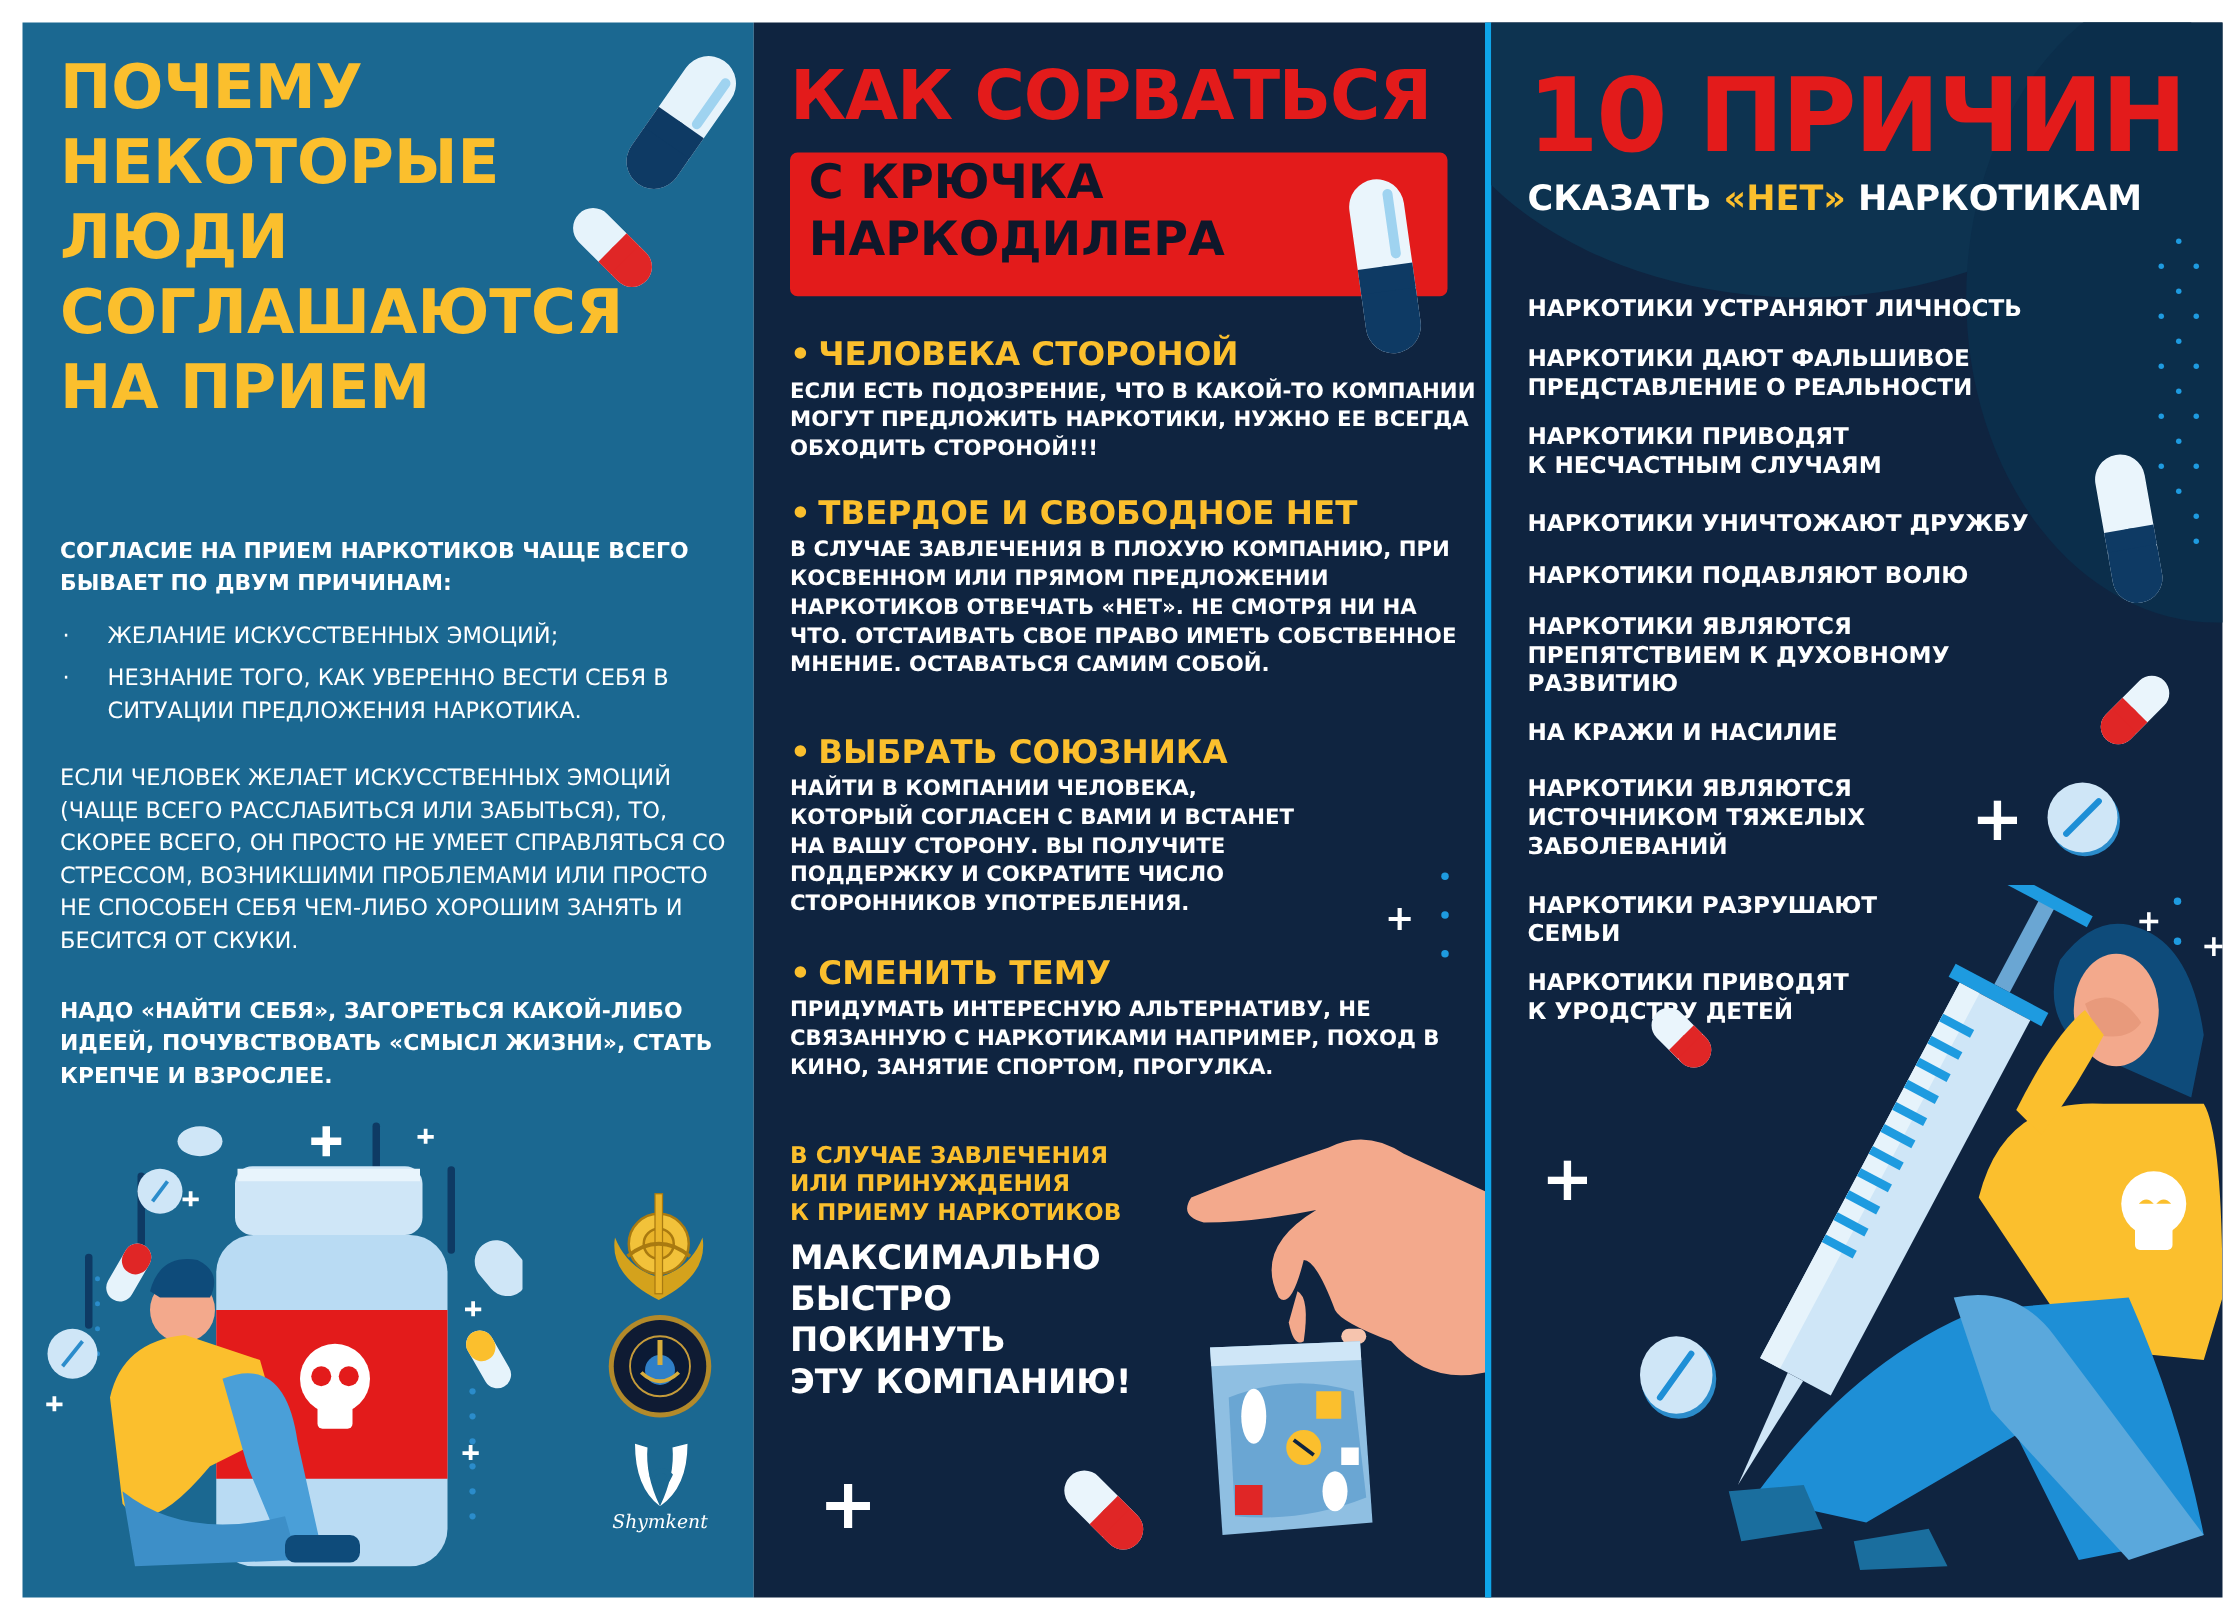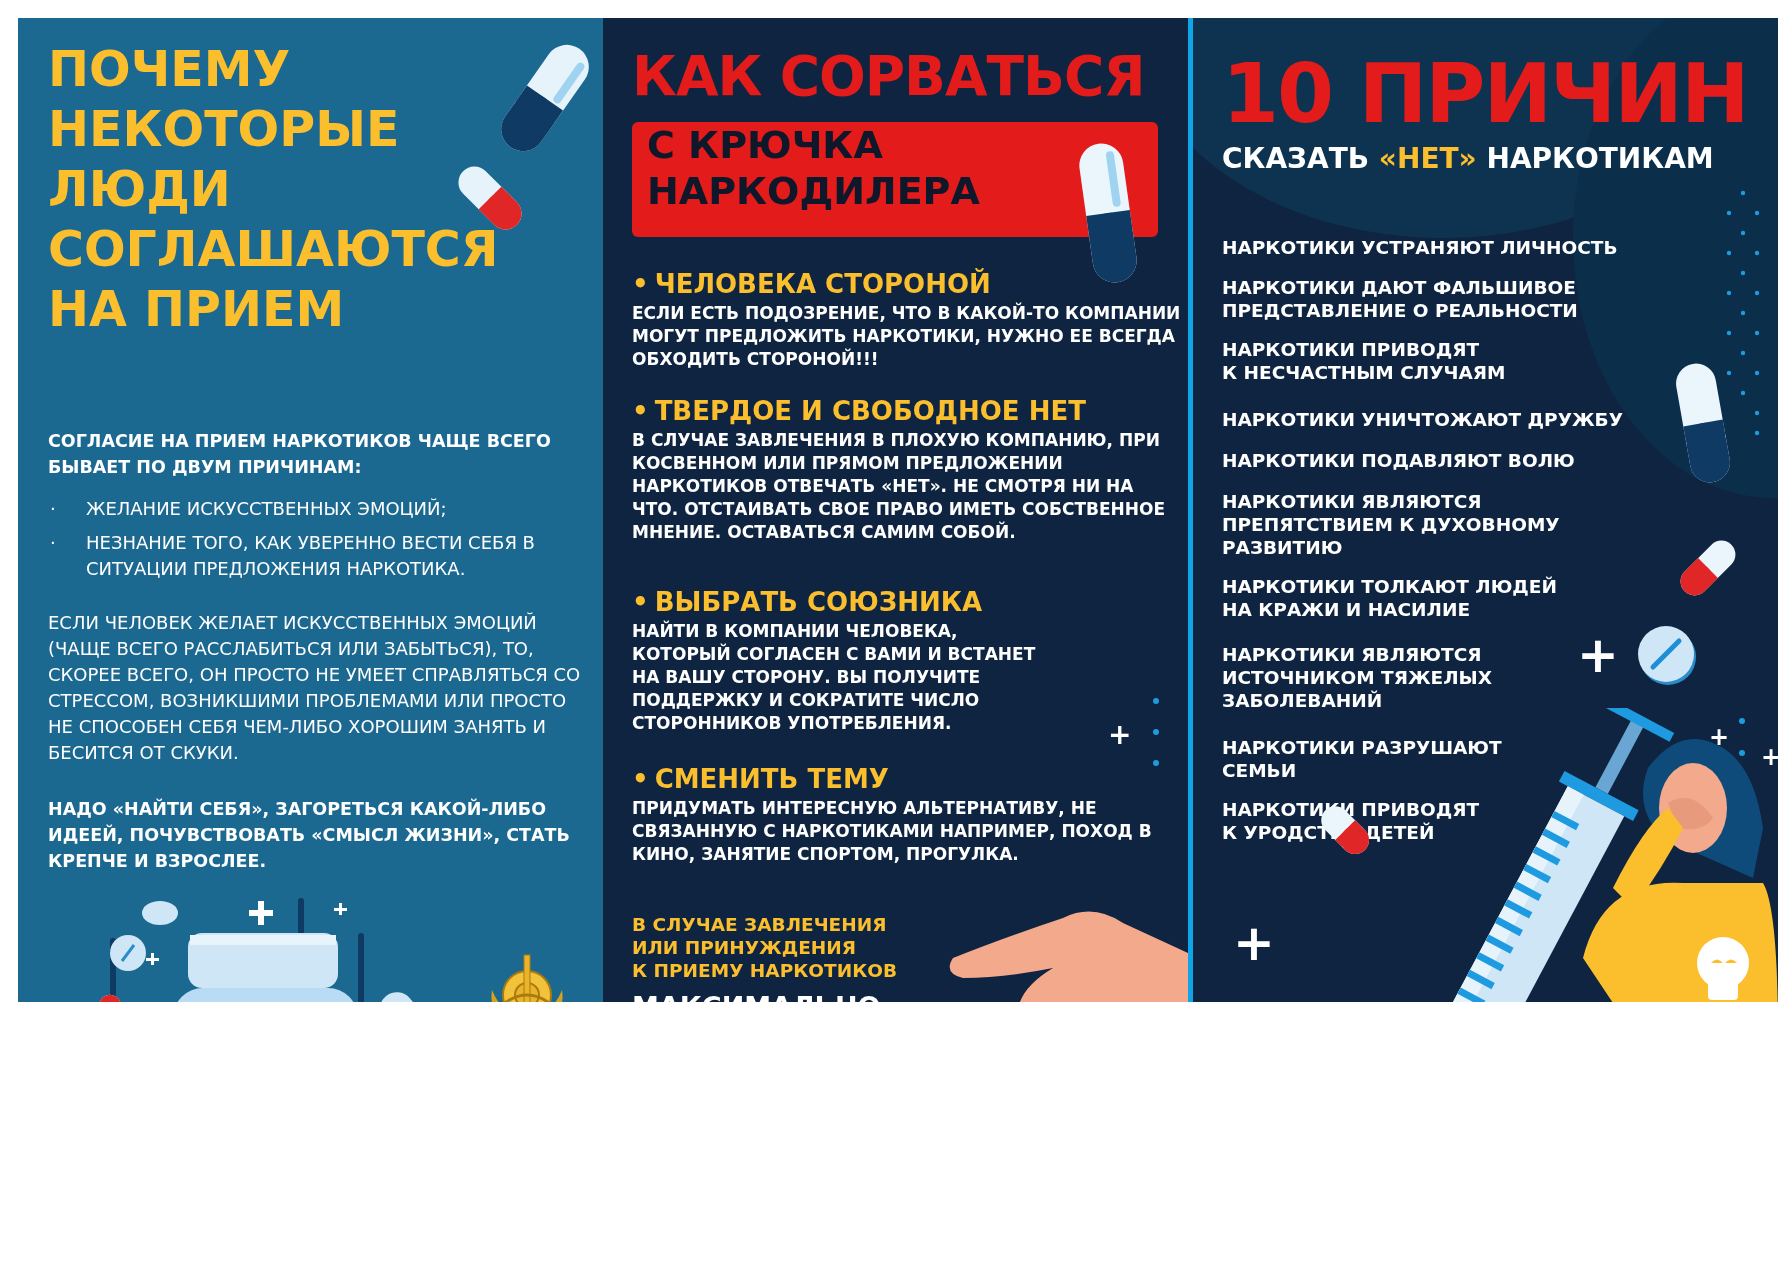--- a/index.html
+++ b/index.html
@@ -1,17 +1,17 @@
 <!DOCTYPE html>
 <html><head>
 <meta charset="utf-8">
 <style>
   html,body{margin:0;padding:0;background:#ffffff;}
   body{width:1790px;height:1278px;position:relative;overflow:hidden;font-family:"DejaVu Sans","Liberation Sans",sans-serif;}
-  .panel{position:absolute;top:18px;height:984px;overflow:hidden;}
+  .panel{position:absolute;top:18px;height:1260px;overflow:hidden;}
   #p-left{left:18px;width:585px;background:#1b6891;}
   #p-mid{left:603px;width:585px;background:#0f2440;}
   #p-right{left:1188px;width:585px;background:#0f2440;border-left:5px solid #0ea5e9;}
   .abs{position:absolute;}
 
   
   .l-title{left:30px;top:22px;width:520px;font-size:49px;line-height:60px;color:#fbbf2d;font-weight:bold;letter-spacing:0px;}
   .l-title div{white-space:nowrap;}
   .l-intro{left:30px;top:410px;width:540px;font-size:17.5px;line-height:26px;color:#fff;font-weight:bold;}
   .l-bullets{left:30px;top:478px;width:540px;font-size:18px;line-height:26px;color:#fff;margin:0;padding:0;list-style:none;}
@@ -305,21 +305,20 @@
       </li>
     <li style="margin-bottom:18px;">
         <div>НАРКОТИКИ ПОДАВЛЯЮТ ВОЛЮ</div>
       </li>
     <li style="margin-bottom:16px;">
         <div>НАРКОТИКИ ЯВЛЯЮТСЯ</div>
         <div>ПРЕПЯТСТВИЕМ К ДУХОВНОМУ</div>
         <div>РАЗВИТИЮ</div>
       </li>
     <li style="margin-bottom:22px;">
-        <div>НАРКОТИКИ ТОЛКАЮТ ЛЮДЕЙ</div>
         <div>НА КРАЖИ И НАСИЛИЕ</div>
       </li>
     <li style="margin-bottom:24px;">
         <div>НАРКОТИКИ ЯВЛЯЮТСЯ</div>
         <div>ИСТОЧНИКОМ ТЯЖЕЛЫХ</div>
         <div>ЗАБОЛЕВАНИЙ</div>
       </li>
     <li style="margin-bottom:16px;">
         <div>НАРКОТИКИ РАЗРУШАЮТ</div>
         <div>СЕМЬИ</div>

